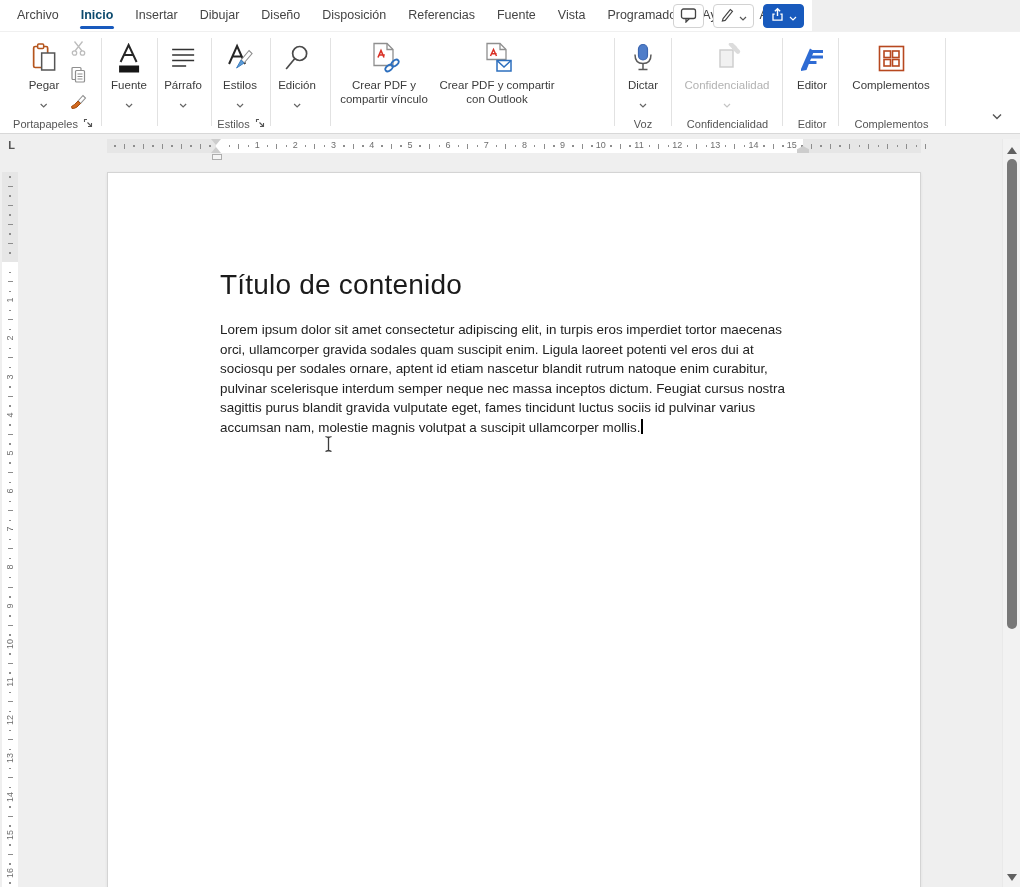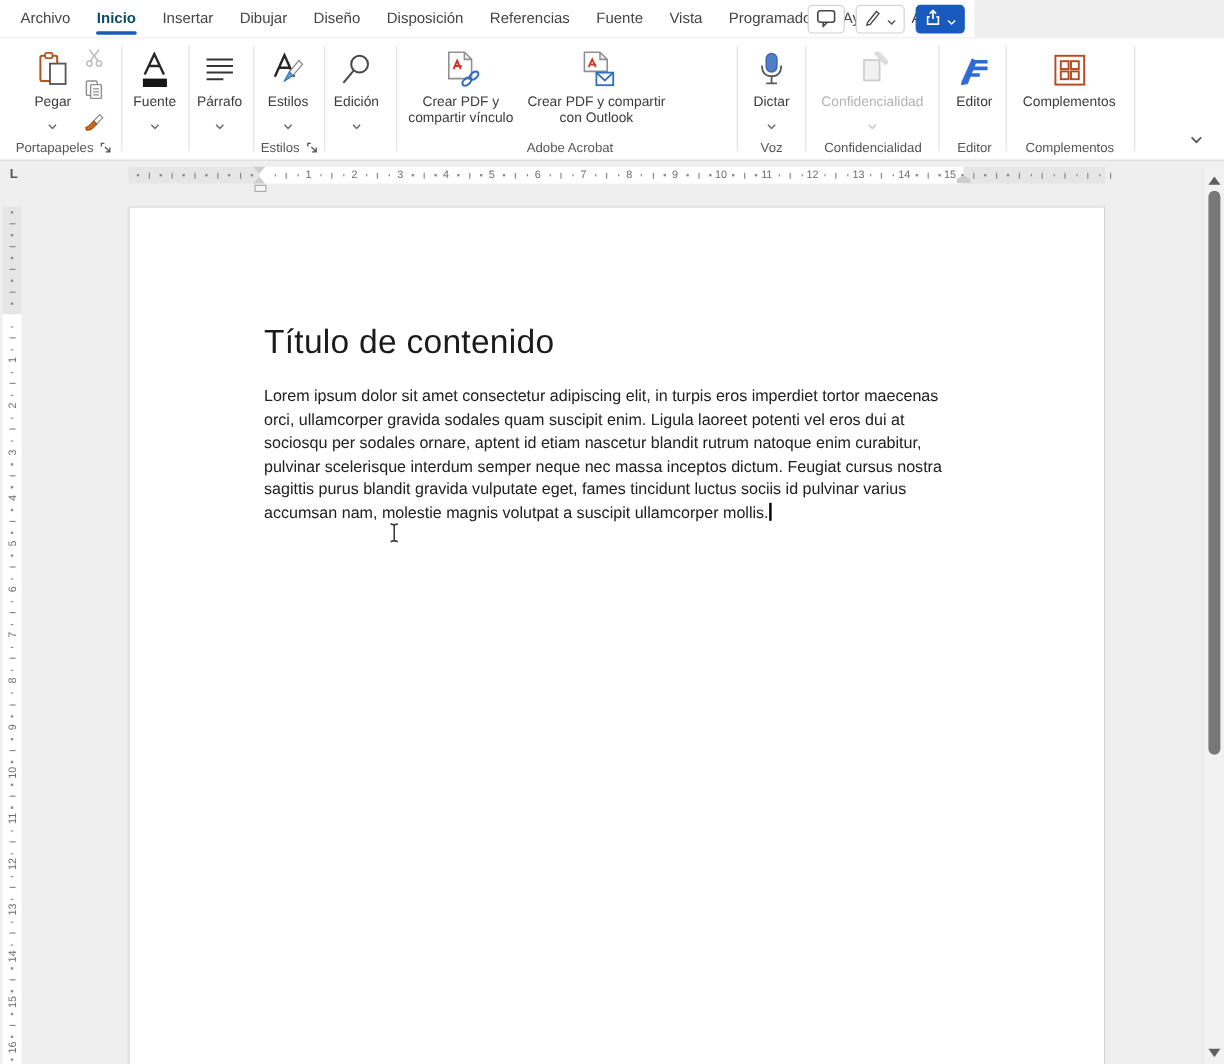--- a/index.html
+++ b/index.html
@@ -262,23 +262,20 @@
       <svg width="34" height="32" viewBox="0 0 34 32">
           <path d="M7 1.5 h13 l6 6 v10 H7 Z" fill="#fff" stroke="#8f8f8f" stroke-width="1.3"></path>
           <path d="M20 1.5 v6 h6" fill="none" stroke="#8f8f8f" stroke-width="1.3"></path>
           <path d="M10.5 14 L13.5 7.5 L16.5 14 M11.6 11.8 h5" stroke="#d93025" stroke-width="1.5" fill="none"></path>
           <rect x="17" y="18.5" width="14" height="10.5" fill="#fff" stroke="#2d6fbe" stroke-width="1.5"></rect>
           <path d="M17 18.5 L24 25 L31 18.5" fill="none" stroke="#2d6fbe" stroke-width="1.5"></path>
         </svg>
     </div>
     <div class="blabel wrap">Crear PDF y compartir con Outlook</div>
   </button>
-  <div class="grplabel" style="left:336px;width:278px;">
-    <span>Adobe Acrobat</span>
-  </div>
   <div class="sep" style="left:614px;"></div>
 
   <button class="bigbtn" style="left:643px;">
     <div class="bicon">
       <svg width="22" height="30" viewBox="0 0 22 30">
           <rect x="6.5" y="1.5" width="9" height="15.5" rx="4.5" fill="#4f7dc9" stroke="#3c66b0" stroke-width="1.2"></rect>
           <path d="M3 11.5 q0 9 8 9 q8 0 8 -9" fill="none" stroke="#5a5a5a" stroke-width="1.5"></path>
           <path d="M11 20.5 V26 M6.5 26.5 h9" stroke="#5a5a5a" stroke-width="1.5" fill="none"></path>
         </svg>
     </div>

